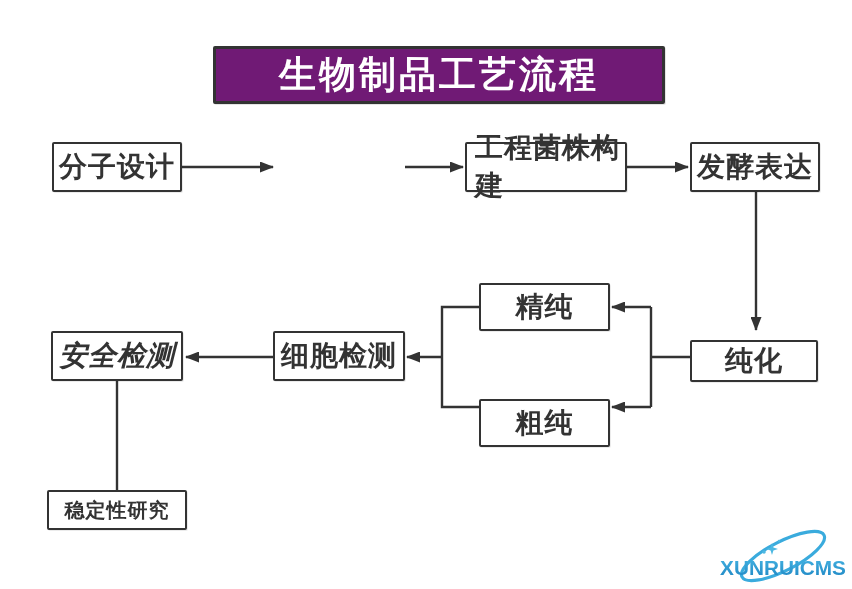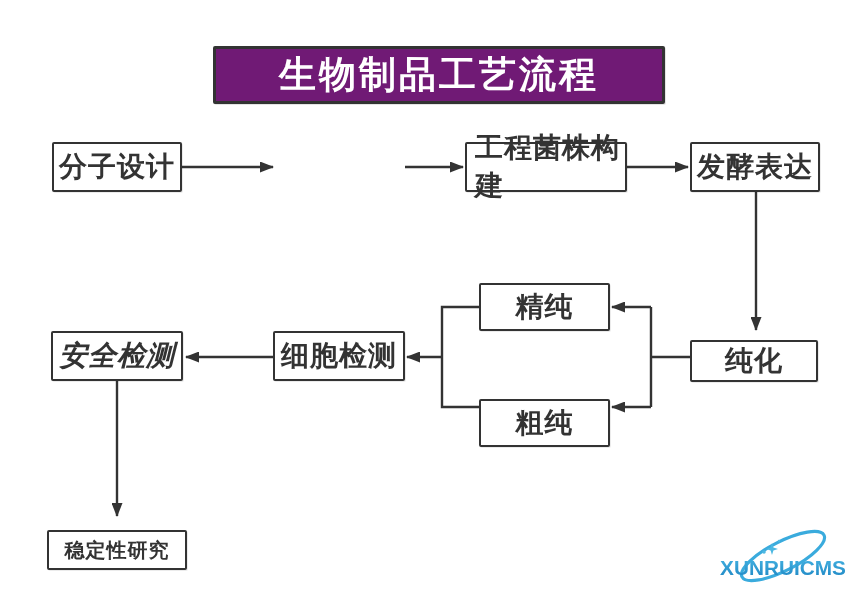--- a/index.html
+++ b/index.html
@@ -91,21 +91,21 @@
   <div class="diagram-title">生物制品工艺流程</div>
 
   <div class="node" style="left:52px;  top:142px; width:130px; height:50px;">分子设计</div>
   <div class="node" style="left:465px; top:142px; width:162px; height:50px;padding-left:8px;">工程菌株构建</div>
   <div class="node" style="left:690px; top:142px; width:130px; height:50px;">发酵表达</div>
   <div class="node" style="left:690px; top:340px; width:128px; height:42px;">纯化</div>
   <div class="node" style="left:479px; top:283px; width:131px; height:48px;">精纯</div>
   <div class="node" style="left:479px; top:383px; width:131px; height:48px;margin-top:16px;">粗纯</div>
   <div class="node" style="left:273px; top:331px; width:132px; height:50px;">细胞检测</div>
   <div class="node" style="left:51px;  top:331px; width:132px; height:50px;font-style:italic;">安全检测</div>
-  <div class="node" style="left:47px;  top:490px; width:140px; height:40px; font-size:20px;margin-top:40px;">稳定性研究</div>
+  <div class="node" style="left:47px;  top:490px; width:140px; height:40px; font-size:20px;">稳定性研究</div>
 
   <svg class="watermark" viewBox="0 0 140 63" xmlns="http://www.w3.org/2000/svg">
     <defs>
       <linearGradient id="wmgrad" x1="0" y1="0" x2="0" y2="1">
         <stop offset="0" stop-color="#45b3e2"></stop>
         <stop offset="1" stop-color="#1e86c3"></stop>
       </linearGradient>
     </defs>
     <ellipse cx="70" cy="30" rx="46" ry="14.5" fill="none" stroke="#3aabdd" stroke-width="3.2" transform="rotate(-27 70 30)"></ellipse>
     <path d="M59 17 L60.4 21.6 L65 23 L60.4 24.4 L59 29 L57.6 24.4 L53 23 L57.6 21.6 Z" fill="#4db8e2"></path>

